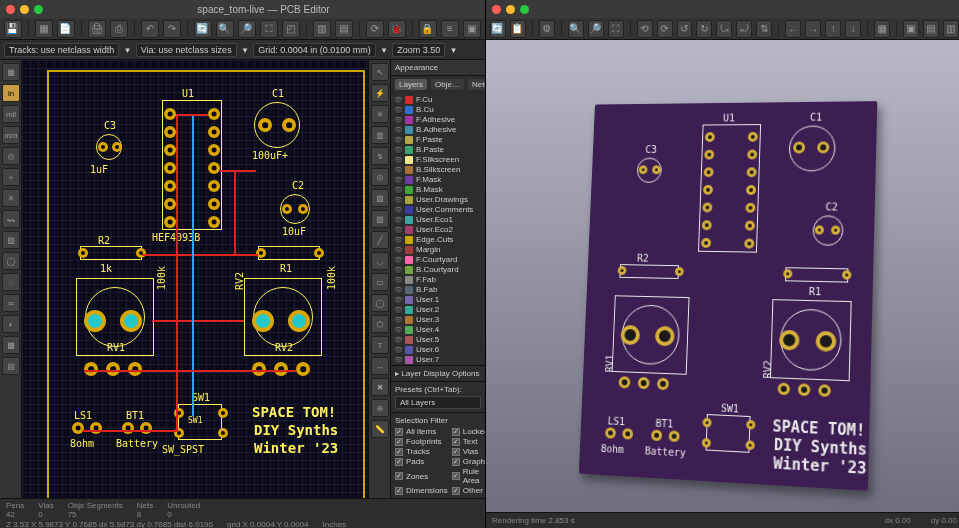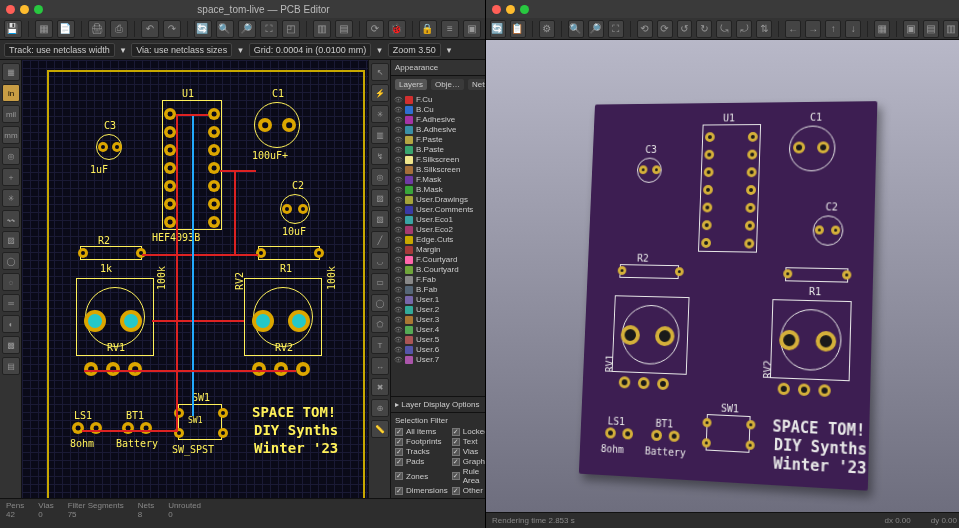--- a/index.html
+++ b/index.html
@@ -131,21 +131,21 @@
     <div class="sep"></div>
     <div class="tbtn">⟳</div>
     <div class="tbtn">🐞</div>
     <div class="sep"></div>
     <div class="tbtn">🔒</div>
     <div class="tbtn">≡</div>
     <div class="tbtn">▣</div>
   </div>
 
   <div class="opt-row">
-    <span class="combo">Track: use netclass width</span>
+    <span class="combo">Tracks: use netclass width</span>
     <span>▾</span>
     <span class="combo">Via: use netclass sizes</span>
     <span>▾</span>
     <span class="combo">Grid: 0.0004 in (0.0100 mm)</span>
     <span>▾</span>
     <span class="combo">Zoom 3.50</span>
     <span>▾</span>
   </div>
 
   <div class="body-area">
@@ -239,21 +239,21 @@
       <div class="silk" style="top:230px;left:304px;transform:rotate(-90deg);transform-origin:left top">100k</div>
       <div class="silk" style="top:230px;left:212px;transform:rotate(-90deg);transform-origin:left top">RV2</div>
 
       <div class="silk" style="top:332px;left:170px">SW1</div>
       <div class="silk-box" style="top:344px;left:156px;width:44px;height:36px"></div>
       <div class="silk" style="top:356px;left:166px;font-size:8px">SW1</div>
       <div class="pad-ring" style="top:348px;left:152px;width:10px;height:10px;"></div>
       <div class="pad-ring" style="top:368px;left:152px;width:10px;height:10px;"></div>
       <div class="pad-ring" style="top:348px;left:196px;width:10px;height:10px;"></div>
       <div class="pad-ring" style="top:368px;left:196px;width:10px;height:10px;"></div>
-      <div class="silk" style="top:384px;left:150px">SW_SPST</div>
+      <div class="silk" style="top:384px;left:140px">SW_SPST</div>
 
       <div class="silk" style="top:350px;left:52px">LS1</div>
       <div class="pad-ring" style="top:362px;left:50px;width:12px;height:12px;"></div>
       <div class="pad-ring" style="top:362px;left:68px;width:12px;height:12px;"></div>
       <div class="silk" style="top:378px;left:48px">8ohm</div>
 
       <div class="silk" style="top:350px;left:104px">BT1</div>
       <div class="pad-ring" style="top:362px;left:100px;width:12px;height:12px;"></div>
       <div class="pad-ring" style="top:362px;left:118px;width:12px;height:12px;"></div>
       <div class="silk" style="top:378px;left:94px">Battery</div>
@@ -433,20 +433,24 @@
     <span>User.6</span>
           </div>
           <div class="layer-row">
             <span class="eye">👁</span>
     <span class="sw" style="background:#aa55aa"></span>
     <span>User.7</span>
           </div>
         </div>
       <div class="section">▸ Layer Display Options</div>
       <div class="section">
+        <div>Presets (Ctrl+Tab):</div>
+        <div class="combo" style="width:100%;margin-top:2px">All Layers</div>
+      </div>
+      <div class="section">
         <div style="margin-bottom:2px">Selection Filter</div>
         <div class="chk-grid" id="filters">
             <div class="chk">
               <span class="box">✓</span>
               <span>All items</span>
             </div>
             <div class="chk">
               <span class="box">✓</span>
               <span>Locked it</span>
             </div>
@@ -492,23 +496,28 @@
             </div>
           </div>
       </div>
     </div>
   </div>
 
   <div class="statusbar">
     <div class="row">
       <span><span>Pens</span><br><span>42</span></span>
       <span><span>Vias</span><br><span>0</span></span>
-      <span><span>Filter Segments</span><br><span>75</span></span>
+      <span><span>Obje Segments</span><br><span>75</span></span>
       <span><span>Nets</span><br><span>8</span></span>
       <span><span>Unrouted</span><br><span>0</span></span>
+    </div>
+    <div class="row" style="margin-top:1px">
+      <span>Z 3.53     X 5.9873  Y 0.7685   dx 5.9873  dy 0.7685  dist 6.0196</span>
+      <span>grid X 0.0004  Y 0.0004</span>
+      <span>Inches</span>
     </div>
   </div>
 </div>
 
 <div class="win right">
   <div class="titlebar">
     <div class="traffic">
       <div class="dot red"></div>
       <div class="dot yel"></div>
       <div class="dot grn"></div>

